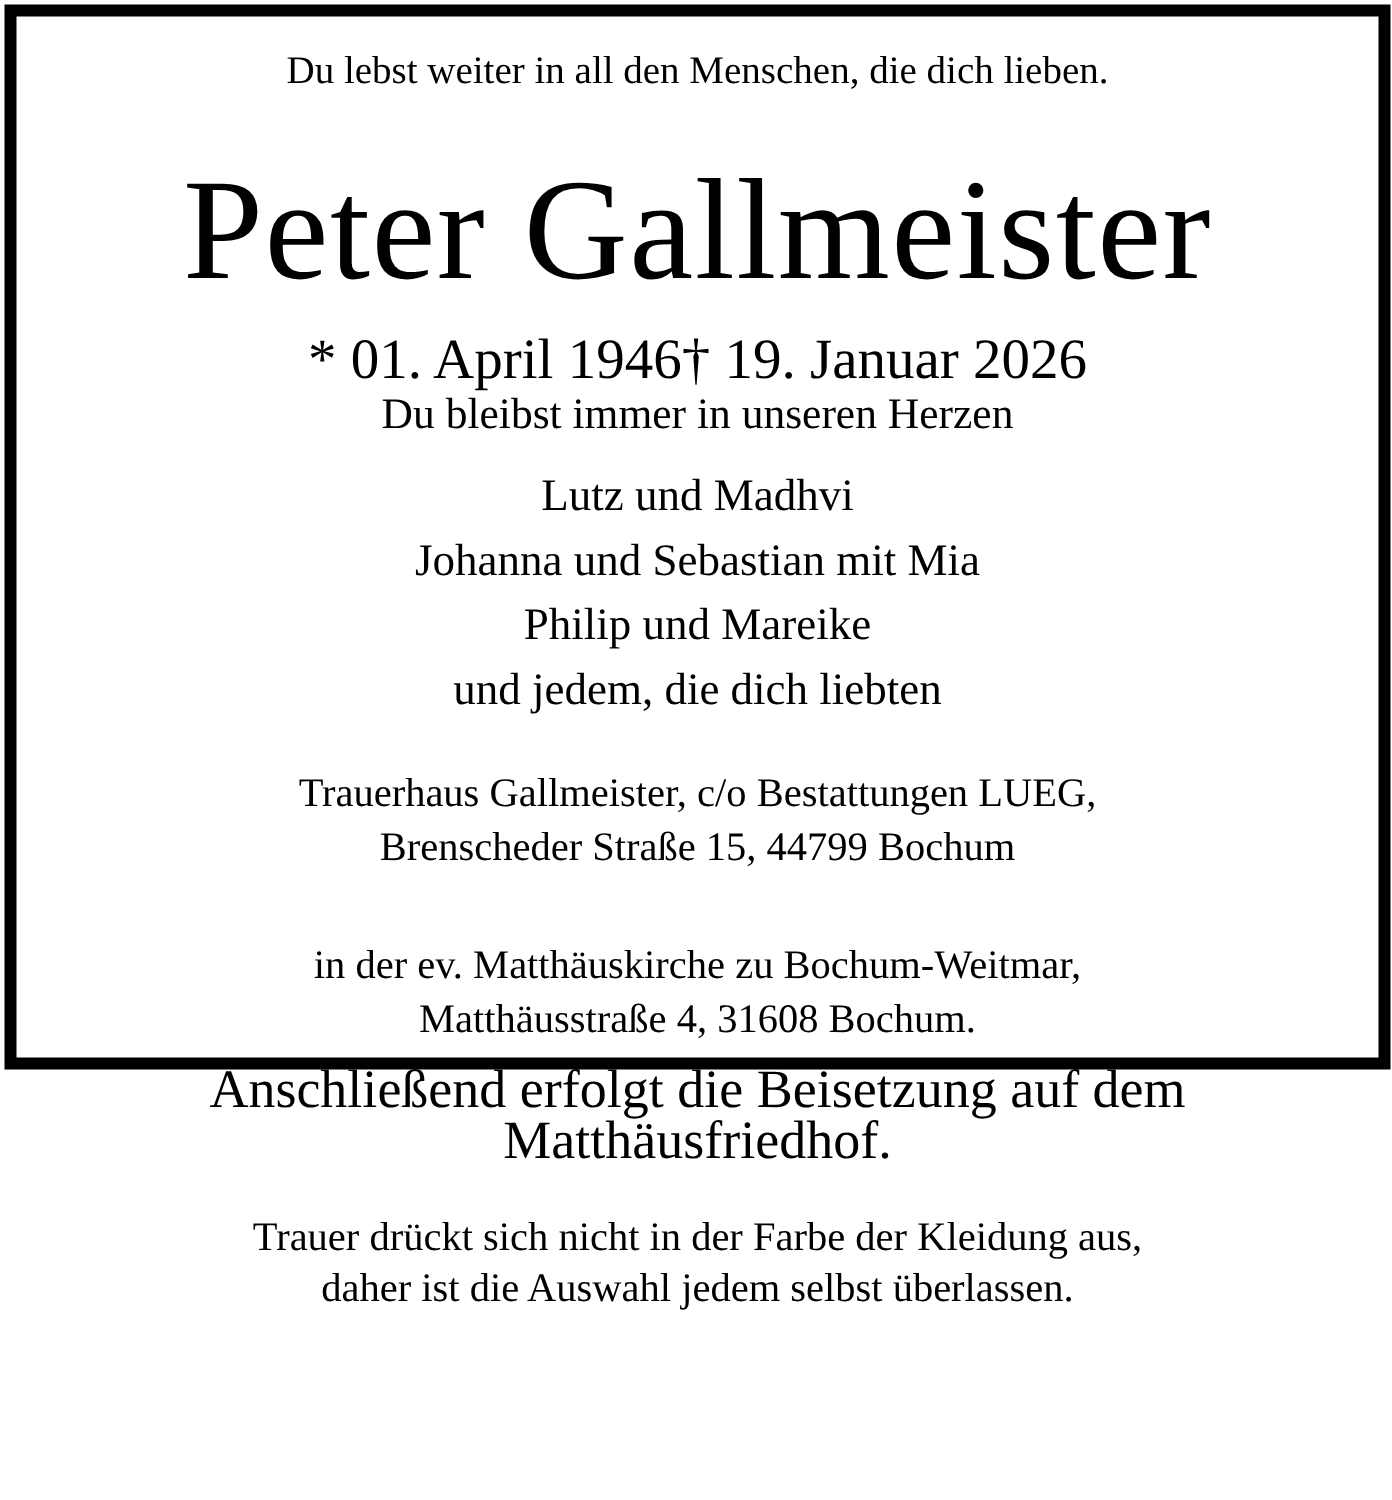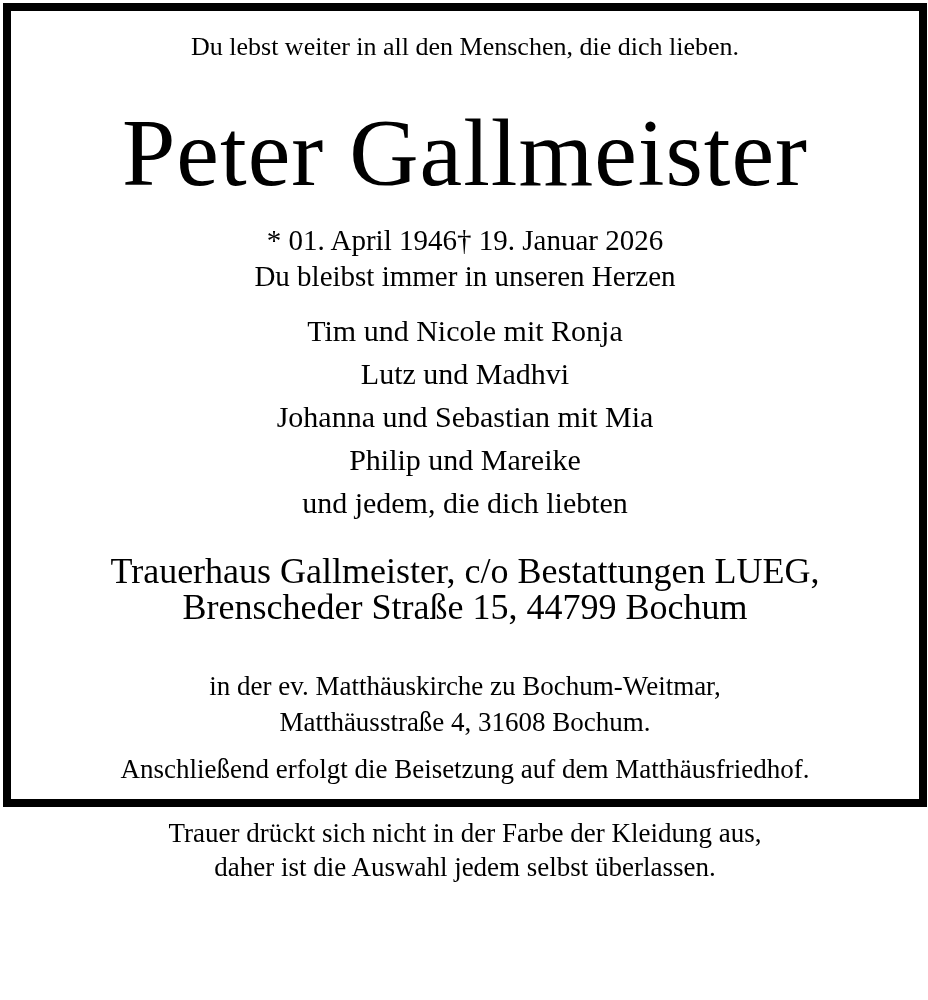--- a/index.html
+++ b/index.html
@@ -7,21 +7,21 @@
     padding: 0;
     width: 928px;
     height: 1000px;
     background: #ffffff;
     overflow: hidden;
   }
   .frame {
     box-sizing: border-box;
     margin: 3px 1px 2px 3px;
     width: 924px;
-    height: 804px;
+    height: 710px;
     border: 8px solid #000000;
     background: #ffffff;
     font-family: "Liberation Serif", "DejaVu Serif", serif;
     color: #000000;
     text-align: center;
     position: relative;
   }
   .epigraph {
     margin-top: 19px;
     font-size: 26px;
@@ -31,45 +31,45 @@
     margin: 36px 0 0 0;
     font-weight: 400;
     font-size: 96px;
     line-height: 106px;
     letter-spacing: 1px;
   }
   .dates {
     margin-top: 16px;
     display: flex;
     justify-content: center;
-    font-size: 29px;
+    font-size: 38px;
     line-height: 36px;
   }
   .hearts {
     font-size: 29px;
     line-height: 36px;
   }
   .mourners {
     margin-top: 15px;
     font-size: 30px;
     line-height: 43px;
   }
   .address {
     margin-top: 29px;
-    font-size: 36px;
+    font-size: 27px;
     line-height: 36px;
   }
   .service {
     margin-top: 43px;
     font-size: 27px;
     line-height: 36px;
   }
   .burial {
     margin-top: 12px;
-    font-size: 27px;
+    font-size: 36px;
     line-height: 34px;
     text-align: center;
   }
   .dress {
     margin-top: 30px;
     font-size: 27px;
     line-height: 34px;
   }
 </style>
 </head>
@@ -82,21 +82,20 @@
   <h1 class="name">Peter Gallmeister</h1>
 
   <div class="dates">
     <span>* 01. April 1946</span>
     <span>† 19. Januar 2026</span>
   </div>
 
   <div class="hearts">Du bleibst immer in unseren Herzen</div>
 
   <div class="mourners">
-    <div>Tim und Nicole mit Ronja</div>
     <div>Lutz und Madhvi</div>
     <div>Johanna und Sebastian mit Mia</div>
     <div>Philip und Mareike</div>
     <div>und jedem, die dich liebten</div>
   </div>
 
   <div class="address">
     <div>Trauerhaus Gallmeister, c/o Bestattungen LUEG,</div>
     <div>Brenscheder Straße 15, 44799 Bochum</div>
   </div>

